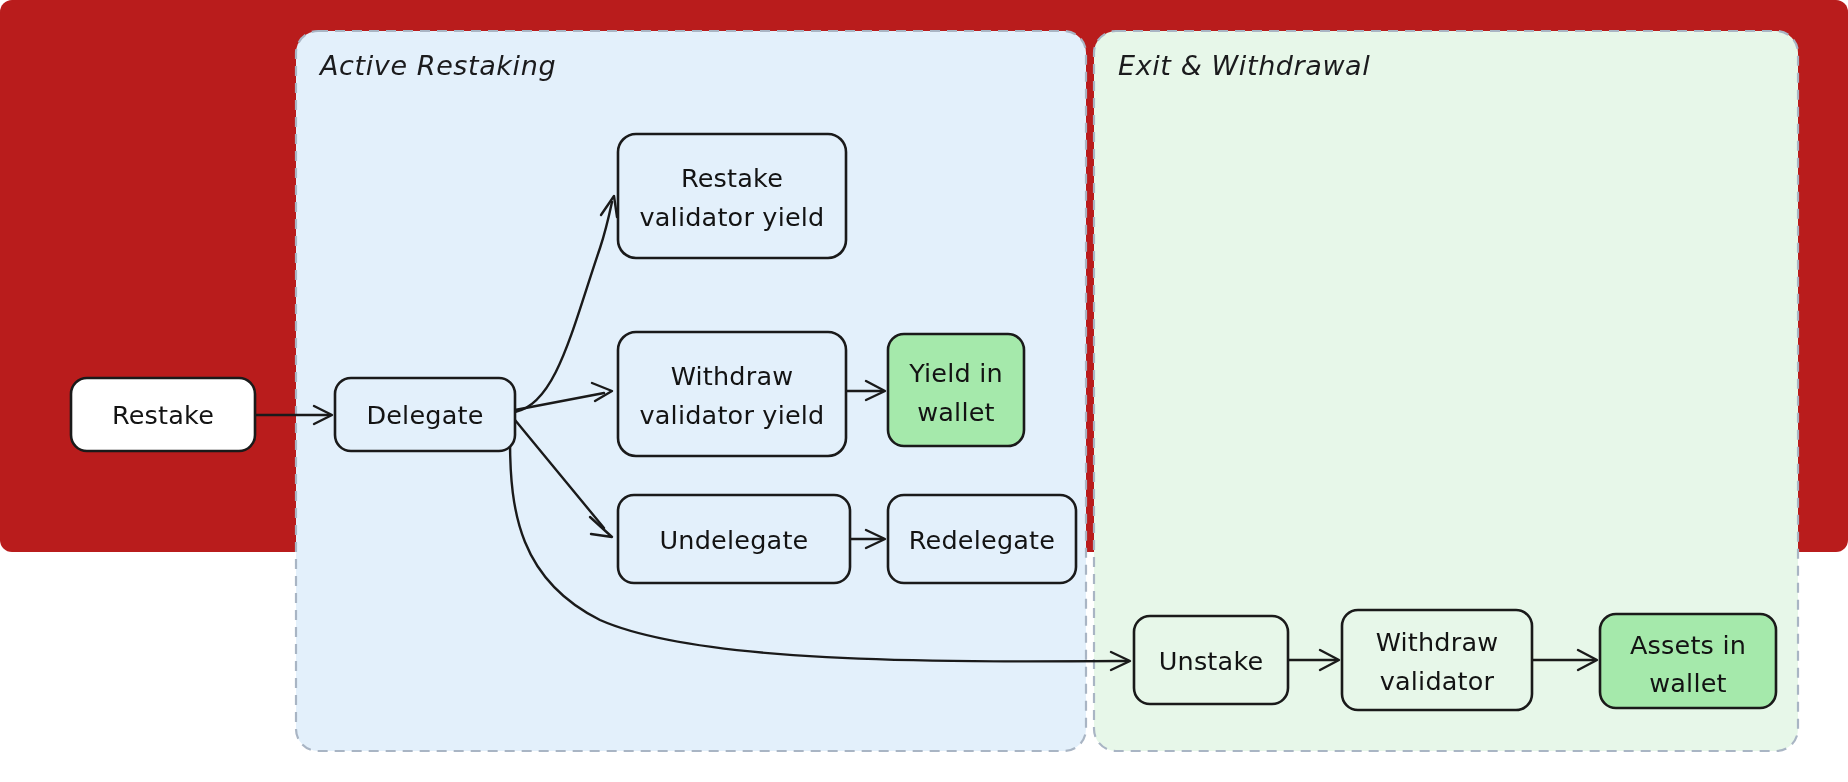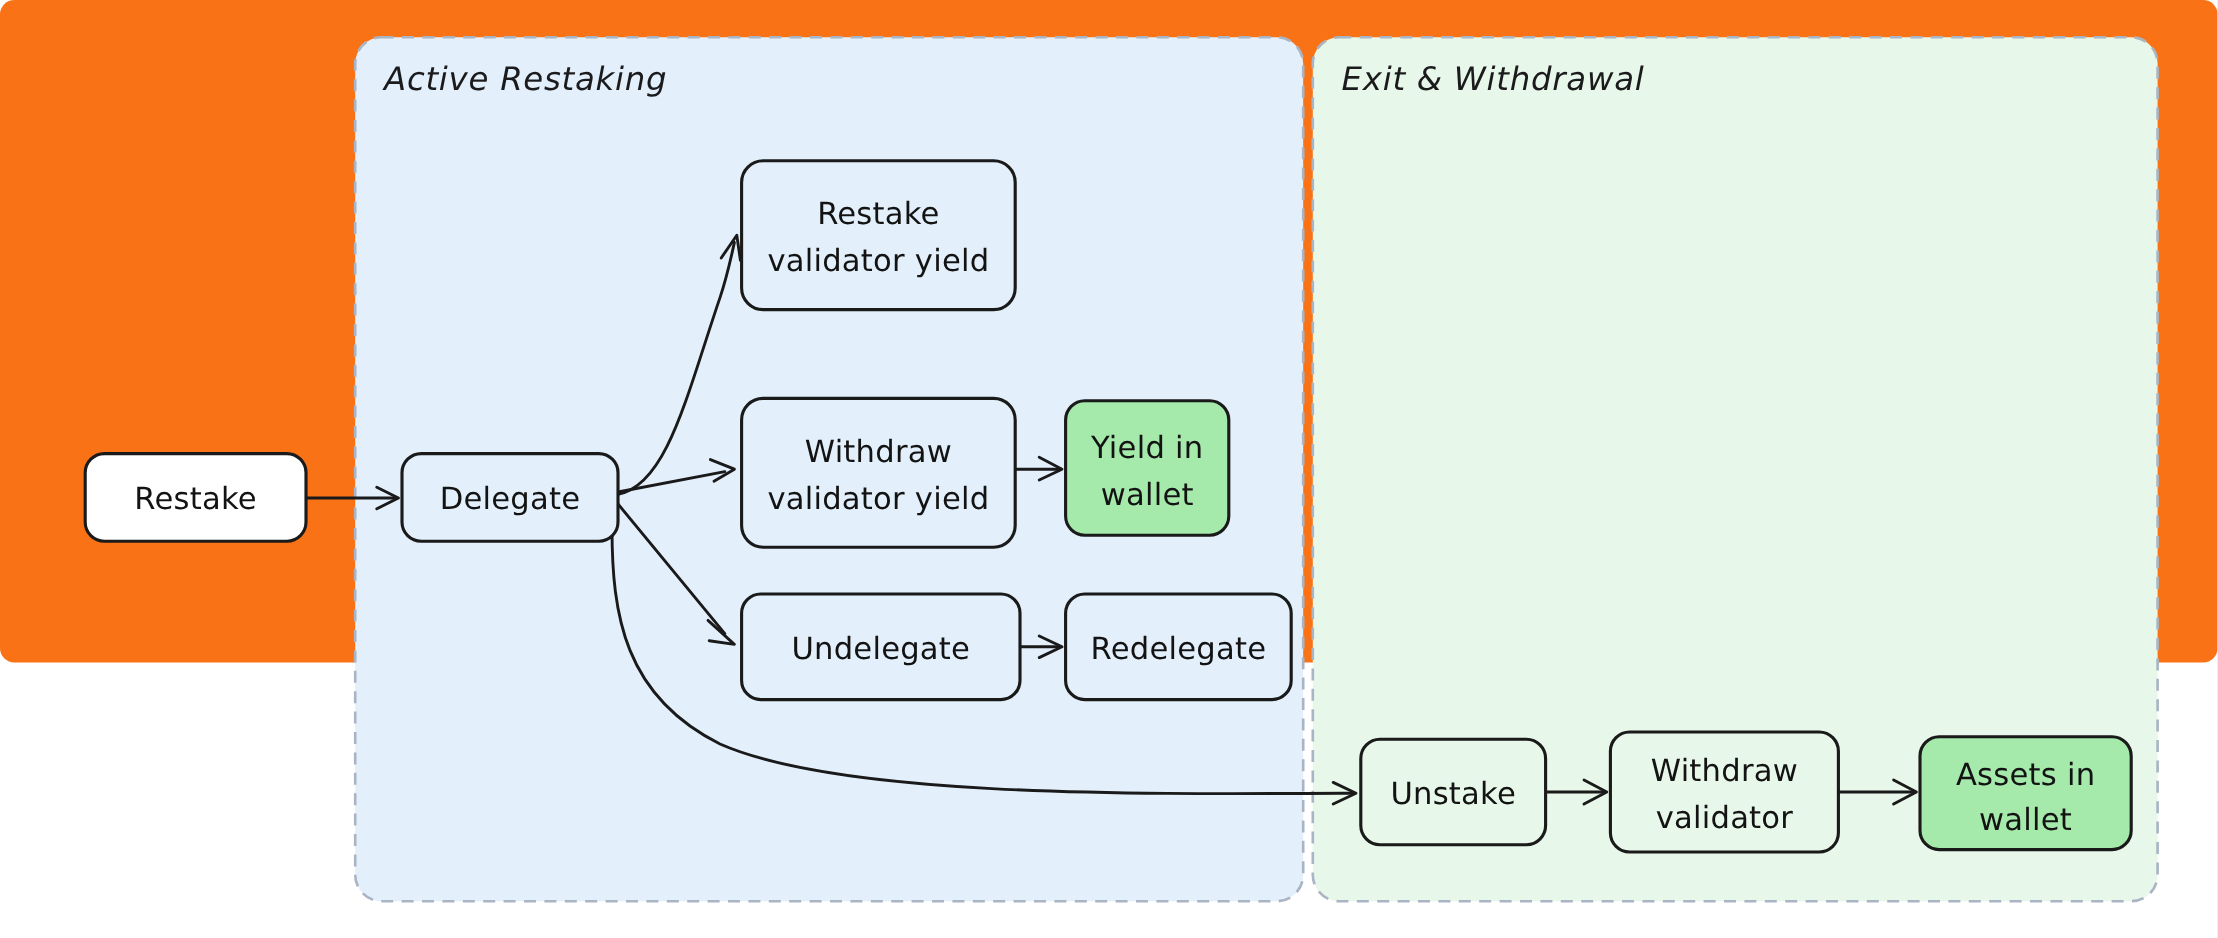--- a/index.html
+++ b/index.html
@@ -10,21 +10,21 @@
   body {
     width: 1848px;
     height: 782px;
     font-family: "DejaVu Sans", sans-serif;
     overflow: hidden;
   }
   #diagram-root {
     position: relative;
     width: 1848px;
     height: 552px;
-    background: #f97316;
+    background: #b91c1c;
     border-radius: 12px;
   }
   svg.flow {
     display: block;
     width: 1848px;
     height: 782px;
   }
   .cluster-rect {
     stroke-dasharray: 10 7;
     stroke-width: 2.2px;

